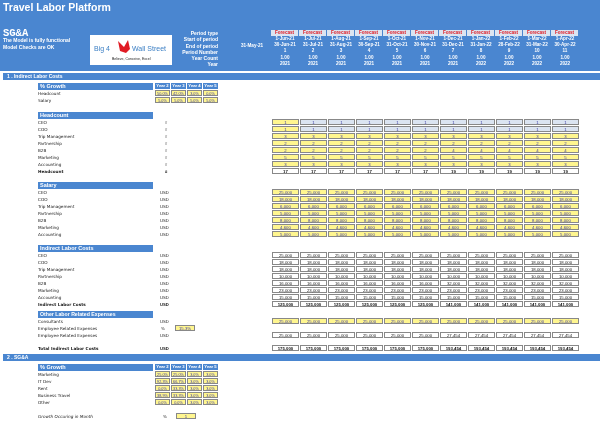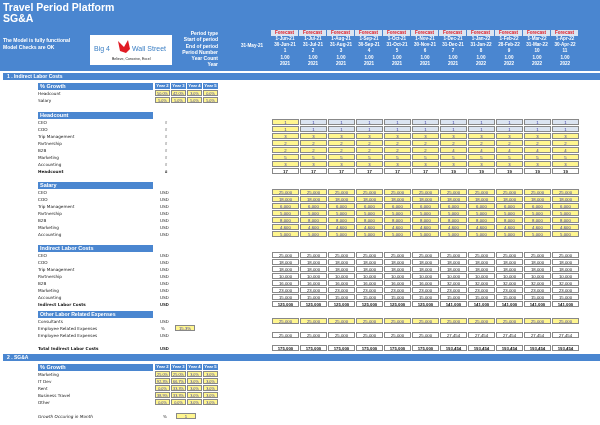--- a/index.html
+++ b/index.html
@@ -25,22 +25,22 @@
   .wb{background:#fff;color:#111;font-weight:bold;}
   .gh{display:flex;}
   .gh div{width:15px;height:6px;font-size:4.2px;font-weight:bold;color:#fff;background:#4a86d0;text-align:center;line-height:6px;margin-right:1px;}
   .gr{display:flex;height:7px;}
   .gr div{width:15px;height:6px;font-size:3.8px;text-align:center;line-height:6px;background:#fff68f;color:#3a3aa5;border:0.5px solid #888;box-sizing:border-box;margin-right:1px;}
 </style>
 </head>
 <body>
 
 <div id="hdr" class="abs"></div>
-<div class="abs title" style="left:3px;top:2px;">Travel Period Platform</div>
-<div class="abs title" style="left:3px;top:13px;">SG&amp;A</div>
+<div class="abs title" style="left:3px;top:2px;">Travel Labor Platform</div>
+<div class="abs title" style="left:3px;top:28px;font-family:Liberation Mono, monospace;">SG&amp;A</div>
 <div class="abs status" style="left:3px;top:37px;">The Model is fully functional</div>
 <div class="abs status" style="left:3px;top:44px;">Model Checks are OK</div>
 
 <div id="logo" class="abs">
   <svg width="82" height="30" viewBox="0 0 82 30">
     <text x="4" y="16" font-size="7" fill="#3b7fc4" font-family="Liberation Sans, sans-serif">Big 4</text>
     <path d="M28 6 L34 12 L38 5 L40 14 L36 18 L30 16 Z" fill="#e01b24"></path>
     <text x="42" y="16" font-size="7" fill="#3b7fc4" font-family="Liberation Sans, sans-serif">Wall Street</text>
     <text x="22" y="25" font-size="3.5" fill="#222" font-family="Liberation Sans, sans-serif">Believe, Conceive, Excel</text>
   </svg>

